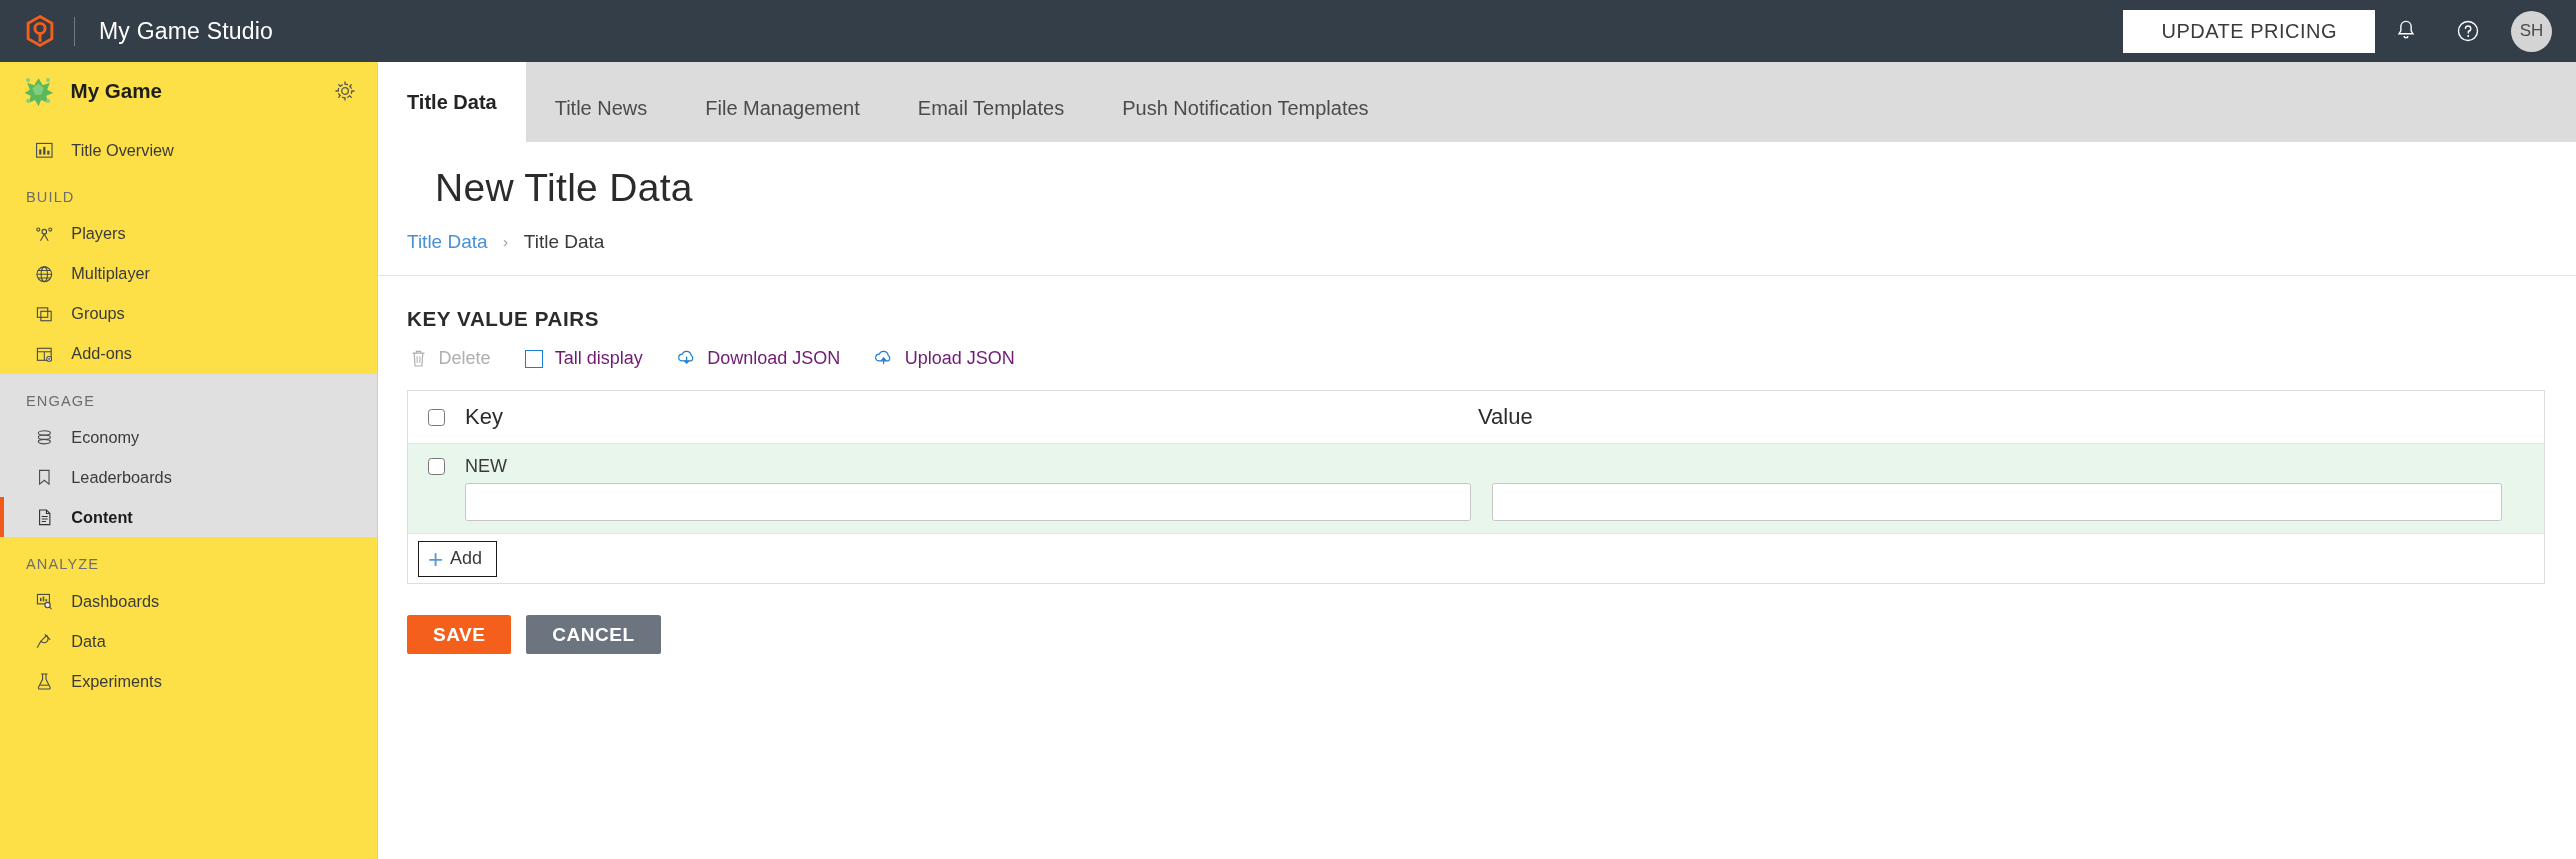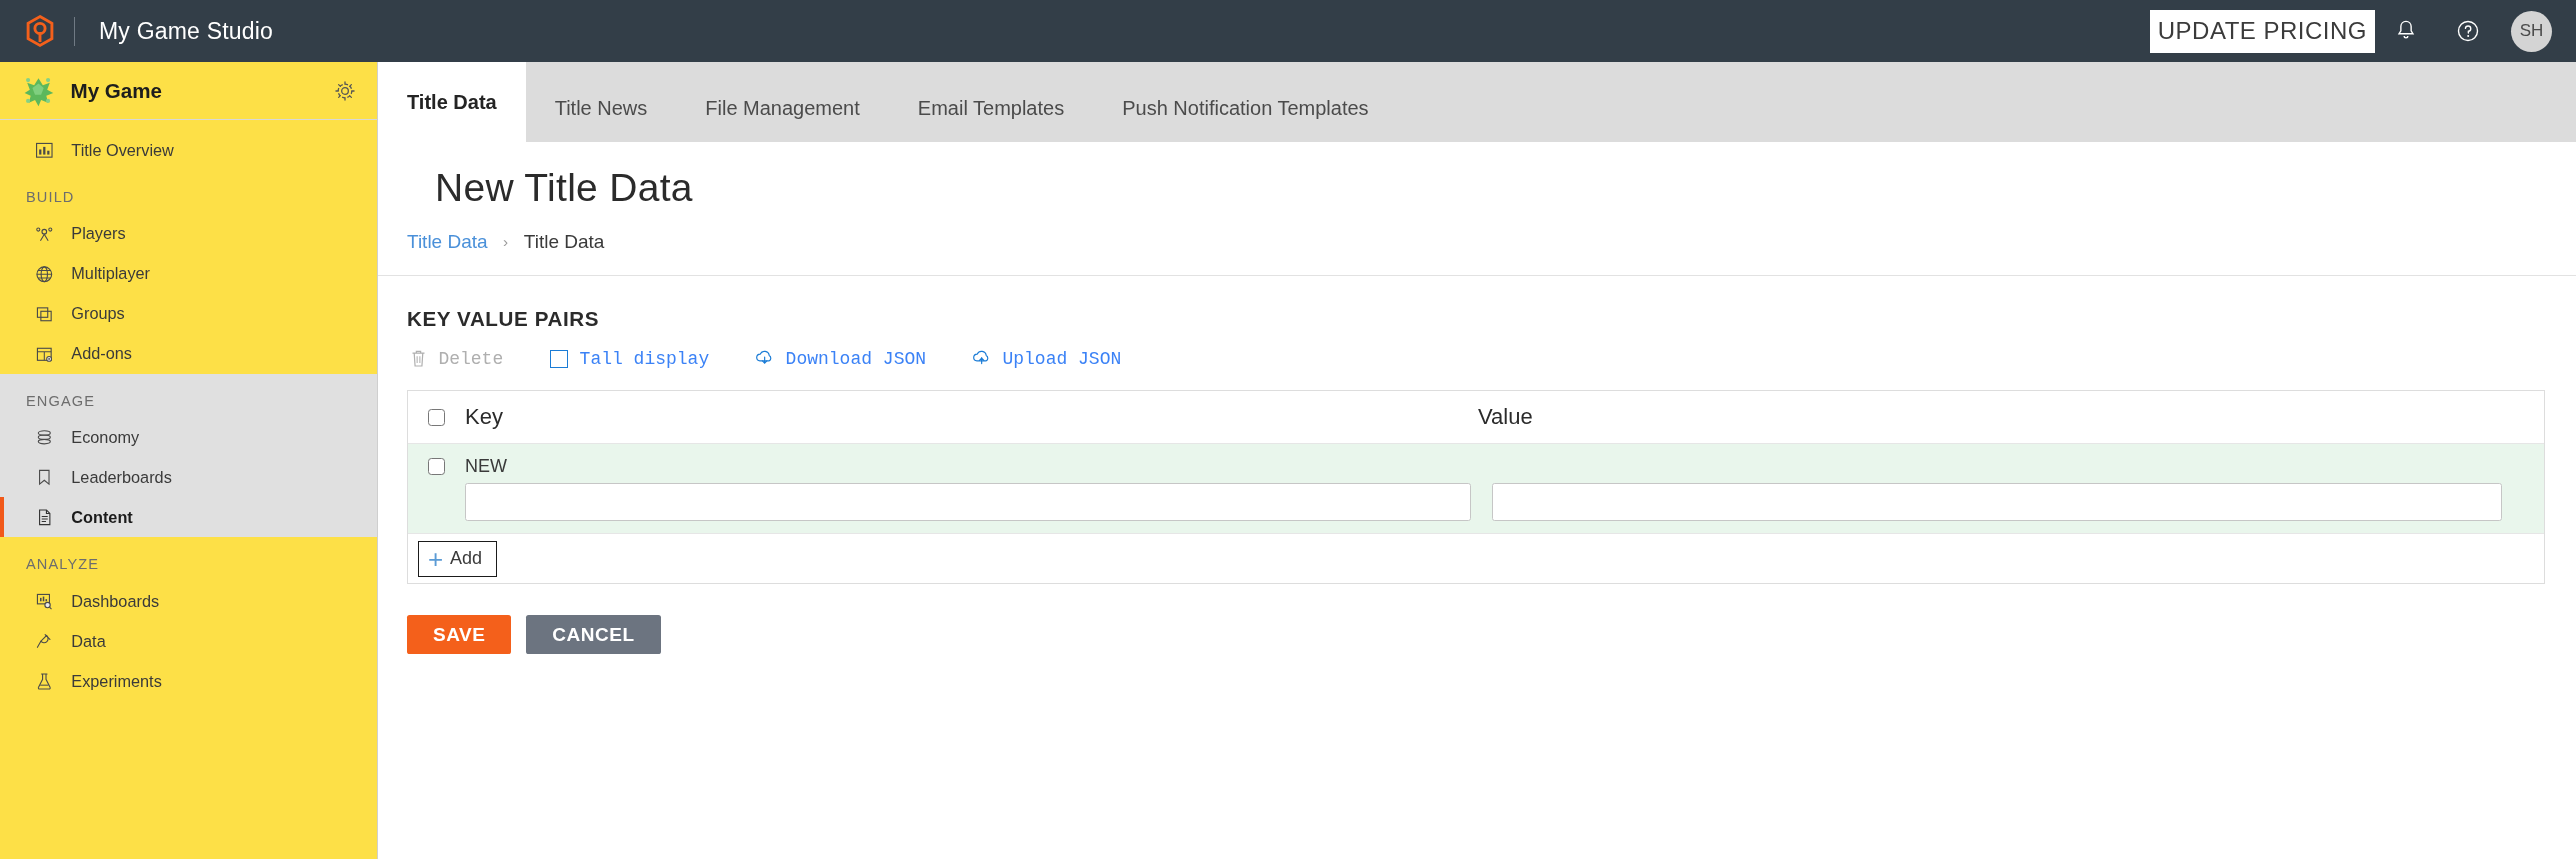--- a/index.html
+++ b/index.html
@@ -43,22 +43,22 @@
     display: flex;
     align-items: center;
     gap: 0px;
     padding-right: 24px;
   }
   #update-pricing-btn {
     background: #ffffff;
     color: #3b3b3b;
     border: none;
     height: 43px;
-    padding: 0 8px;
-    font-size: 24px;
+    padding: 0 38px;
+    font-size: 20px;
     font-family: "Liberation Sans", sans-serif;
     letter-spacing: 0.5px;
     cursor: pointer;
   }
   .topbar-icon-btn {
     width: 62px; height: 62px;
     display: flex; align-items: center; justify-content: center;
     cursor: pointer;
     background: none; border: none;
   }
@@ -205,28 +205,27 @@
     font-size: 20.6px;
     font-weight: bold;
     color: #2b2b2b;
     letter-spacing: 0.6px;
   }
 
   #toolbar {
     margin: 17px 0 0 29px;
     display: flex;
     align-items: flex-start;
-    gap: 16px;
-    font-family: Liberation Mono, monospace;
+    gap: 4px;
   }
   .toolbar-item {
     display: flex;
     align-items: center;
     font-size: 18px;
-    color: #3b82f6;
+    color: #701a75;
     cursor: pointer;
     margin-right: 29px;
   }
   .toolbar-item.disabled { color: #AFAFAF; cursor: default; }
   .toolbar-item .tb-icon {
     width: 22px; height: 22px;
     margin-right: 9.4px;
     display: flex; align-items: center; justify-content: center;
   }
   .tb-checkbox {

